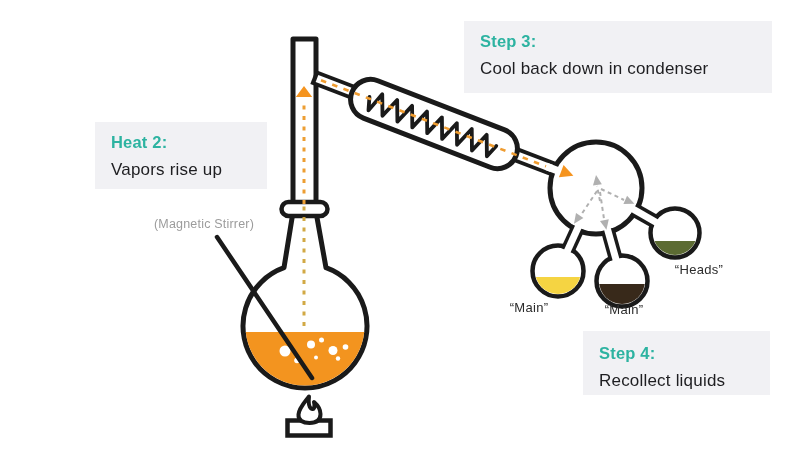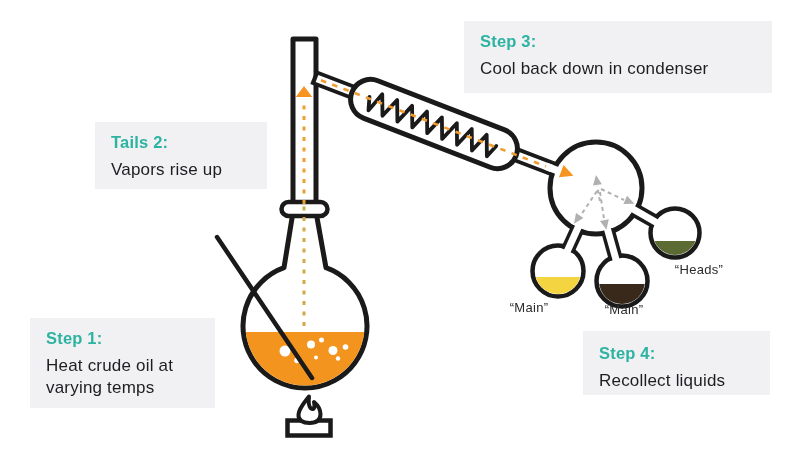--- a/index.html
+++ b/index.html
@@ -135,33 +135,30 @@
         </g>
       <g transform="translate(628,201) rotate(24)">
           <polygon points="7,0 -3,-4.5 -3,4.5" stroke="none"></polygon>
         </g>
       <g transform="translate(597,182) rotate(-98)">
           <polygon points="7,0 -3,-4.5 -3,4.5" stroke="none"></polygon>
         </g>
     </g>
   </svg>
 
-  <div class="step-box" id="step1">
-    <div class="step-title">Step 1:</div>
-    <div class="step-body">Heat crude oil at varying temps</div>
-  </div>
   <div class="step-box" id="step2">
-    <div class="step-title">Tails 2:</div>
+    <div class="step-title">Heat 2:</div>
     <div class="step-body">Vapors rise up</div>
   </div>
   <div class="step-box" id="step3">
     <div class="step-title">Step 3:</div>
     <div class="step-body">Cool back down in condenser</div>
   </div>
   <div class="step-box" id="step4">
     <div class="step-title">Step 4:</div>
     <div class="step-body">Recollect liquids</div>
   </div>
 
+  <div id="label-stirrer">(Magnetic Stirrer)</div>
   <div class="flask-label" id="label-main">“Main”</div>
   <div class="flask-label" id="label-tails">“Main”</div>
   <div class="flask-label" id="label-heads">“Heads”</div>
 </div>
 
 </body></html>

